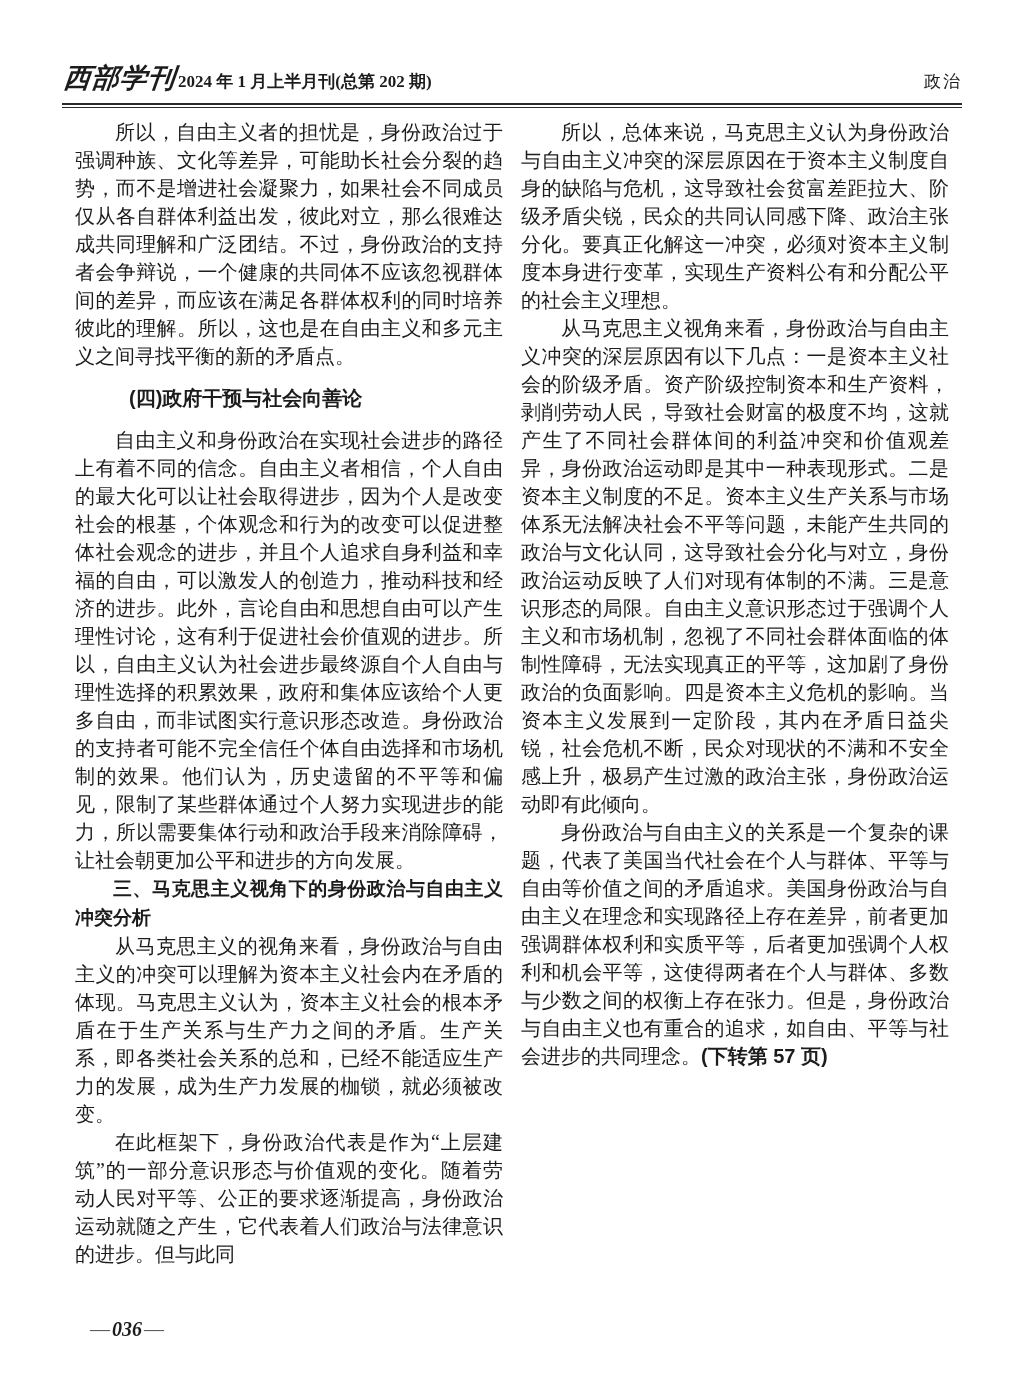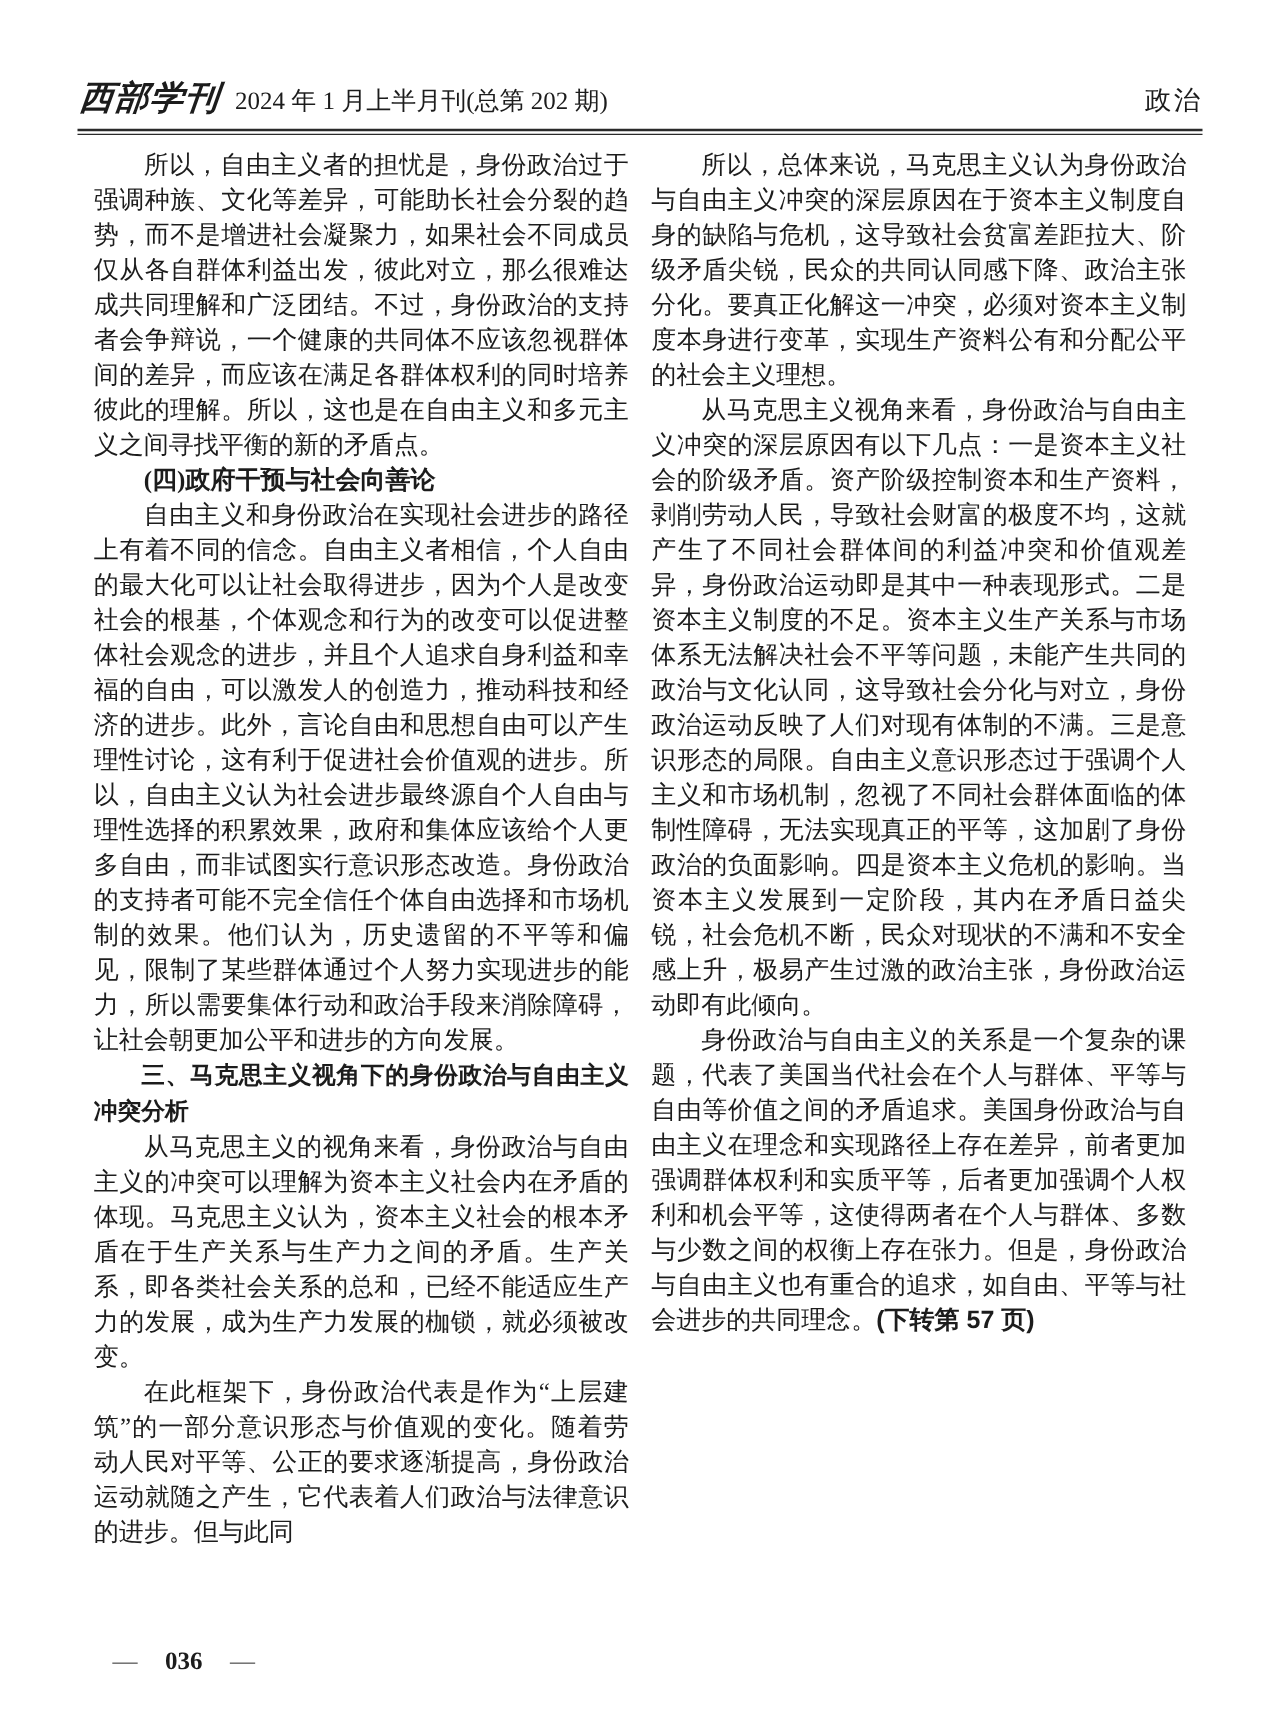--- a/index.html
+++ b/index.html
@@ -17,58 +17,58 @@
   
   .header {
     display:flex; justify-content:space-between; align-items:baseline;
     padding:0 0 7px 2px;
   }
   .header-left { display:flex; align-items:baseline; }
   .journal-logo {
     font-size:27px; font-weight:bold; font-style:italic;
     letter-spacing:1px; transform:skewX(-6deg); display:inline-block;
   }
-  .issue-info { font-size:20px; font-weight:normal; margin-left:12px; }
-  .section-label { font-size:21px; letter-spacing:2px; }
+  .issue-info { font-size:17px; font-weight:bold; margin-left:2px; }
+  .section-label { font-size:17px; letter-spacing:2px; }
   .double-rule {
     height:2px;
     border-top:2px solid #2a2a2a;
     border-bottom:1px solid #2a2a2a;
   }
   
   .columns {
     display:flex; gap:18px;
     padding:10px 13px 0 13px;
   }
   .col {
     width:428px;
     font-size:20px;
     line-height:28px;
     text-align:justify;
   }
   .para { margin:0; text-indent:2em; }
   .para.flush { text-indent:0; }
   .subheading {
-    margin:0; text-indent:2em; font-weight:bold;
-    font-family:Liberation Serif, serif;
+    margin:14px; text-indent:2em; font-weight:bold;
+    font-family:Liberation Sans, sans-serif;
     font-size:20px; line-height:28px;
   }
   .heading {
     margin:0; text-indent:2em; font-weight:bold;
     font-family:"Liberation Sans","DejaVu Sans",sans-serif;
     font-size:19px; line-height:29px;
   }
   .note { font-weight:bold; font-family:"Liberation Sans","DejaVu Sans",sans-serif; }
   
   .footer {
     position:absolute; left:90px; bottom:48px;
     font-size:20px; line-height:24px;
   }
   .footer .dash { color:#555; letter-spacing:0; }
-  .footer .pageno { font-weight:bold; margin:0 22px; }
+  .footer .pageno { font-weight:bold; margin:0 2px;font-style:italic; }
 </style>
 </head>
 <body>
 
 <div class="page">
 
   <div class="header">
     <div class="header-left">
       <span class="journal-logo">西部学刊</span>
       <span class="issue-info">2024 年 1 月上半月刊(总第 202 期)</span>

